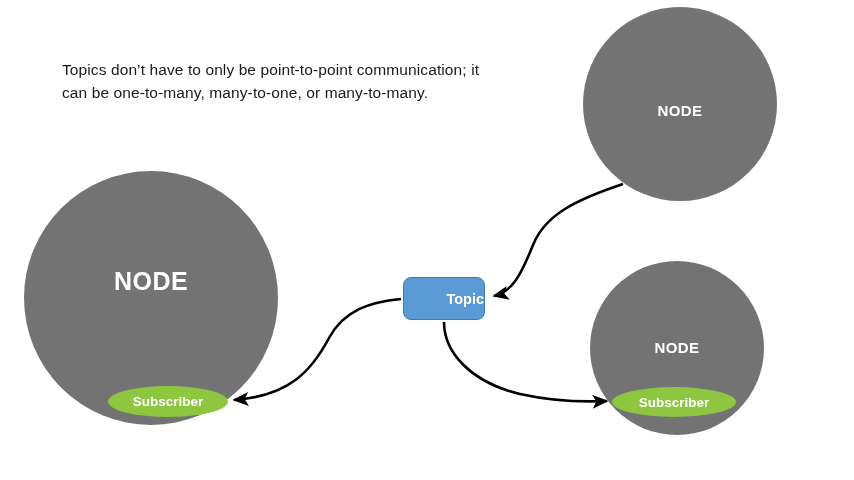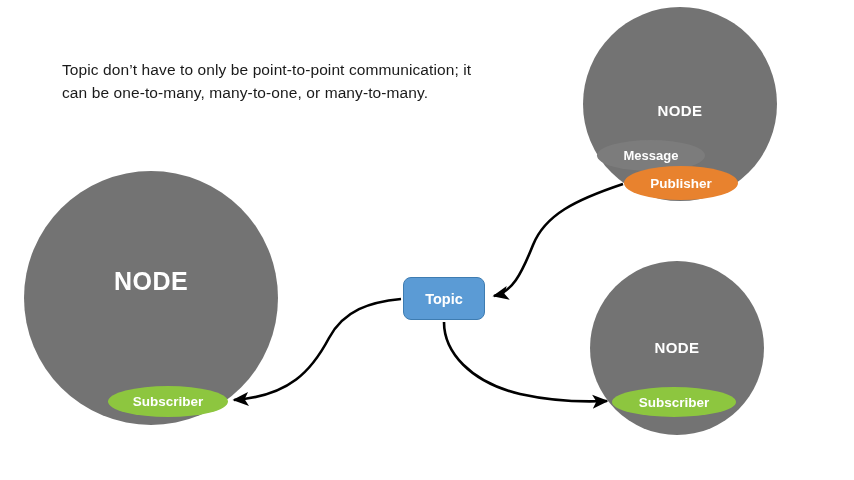--- a/index.html
+++ b/index.html
@@ -111,29 +111,29 @@
   .conn-path {
     fill: none;
     stroke: #000000;
     stroke-width: 2.6px;
   }
 
   
   .layer-nodes { z-index: 1; }
   .layer-conn  { z-index: 2; }
   .layer-pills { z-index: 3; }
-  .layer-topic { z-index: 4; }
+  .layer-topic { z-index: 4; justify-content: flex-end; }
   .layer-text  { z-index: 5; }
 </style>
 </head>
 <body>
 
 <div id="canvas">
 
-  <div class="caption layer-text">Topic don’t have to only be point-to-point communication; it can be one-to-many, many-to-one, or many-to-many.</div>
+  <div class="caption layer-text">Topics don’t have to only be point-to-point communication; it can be one-to-many, many-to-one, or many-to-many.</div>
 
   <div class="node-circle node-big layer-nodes">
     <div class="node-label">NODE</div>
   </div>
 
   <div class="node-circle node-tr layer-nodes">
     <div class="node-label">NODE</div>
   </div>
 
   <div class="node-circle node-br layer-nodes">
@@ -147,27 +147,21 @@
       </marker>
     </defs>
 
     <path class="conn-path" marker-end="url(#arrow-head)" d="M 623 184 C 575 200 545 215 533 245 C 521 275 512 292 494 296"></path>
 
     <path class="conn-path" marker-end="url(#arrow-head)" d="M 401 299 C 370 302 344 310 329 338 C 312 370 290 396 234 400"></path>
 
     <path class="conn-path" marker-end="url(#arrow-head)" d="M 444 322 C 444 352 470 382 520 394 C 556 402 586 402 607 401"></path>
   </svg>
 
-  <div class="pill pill-message layer-pills">
-    <span>Message</span>
-  </div>
 
-  <div class="pill pill-publisher layer-pills">
-    <span>Publisher</span>
-  </div>
 
   <div class="pill pill-subscriber-left layer-pills">
     <span>Subscriber</span>
   </div>
 
   <div class="pill pill-subscriber-right layer-pills">
     <span>Subscriber</span>
   </div>
 
   <div class="topic-box layer-topic">

